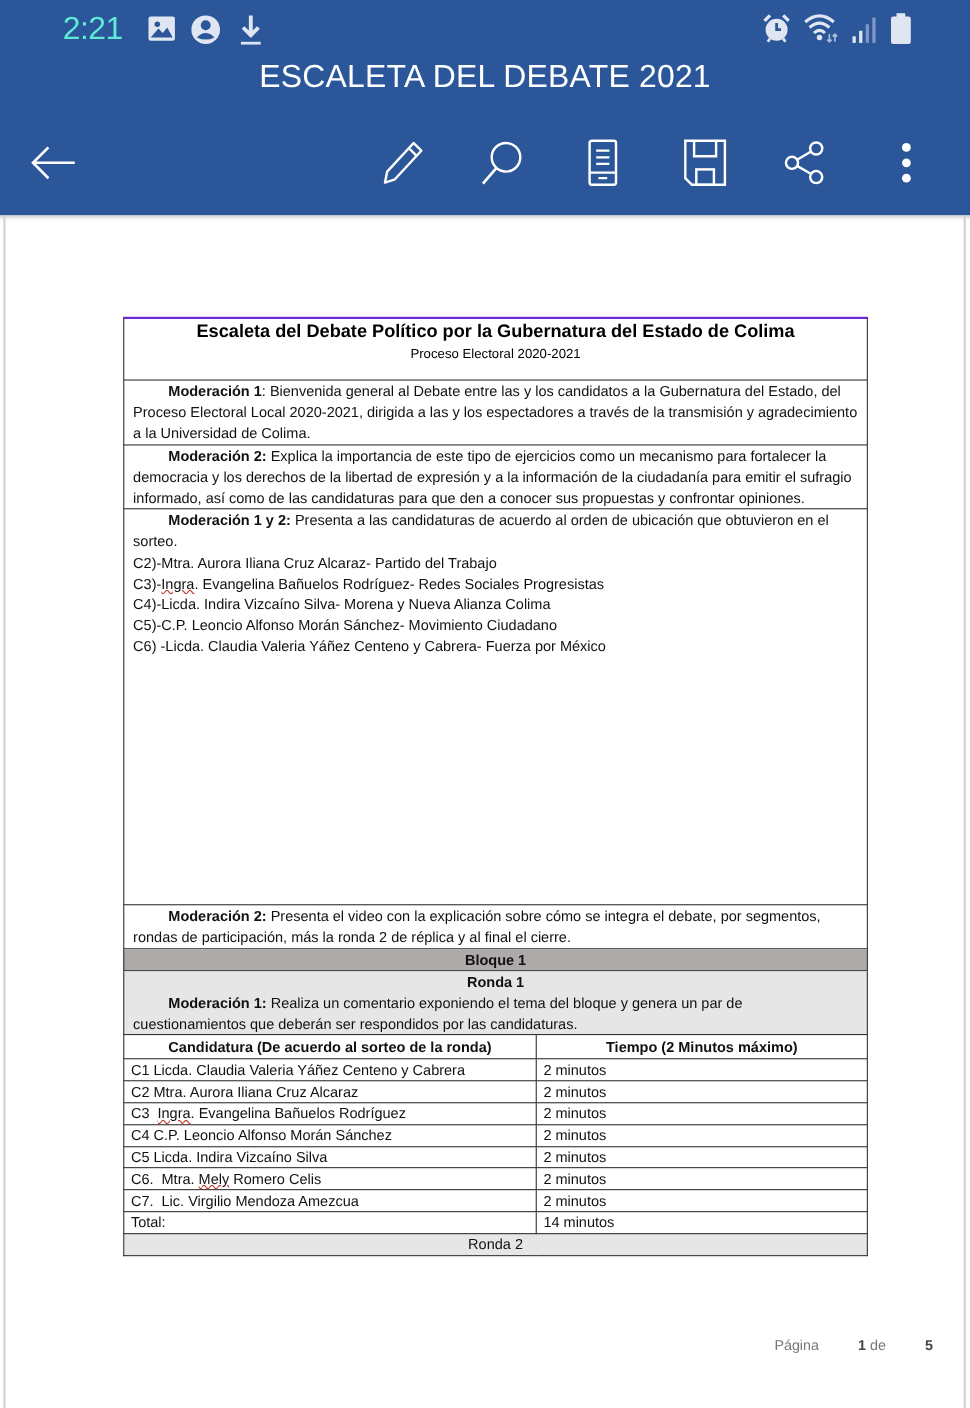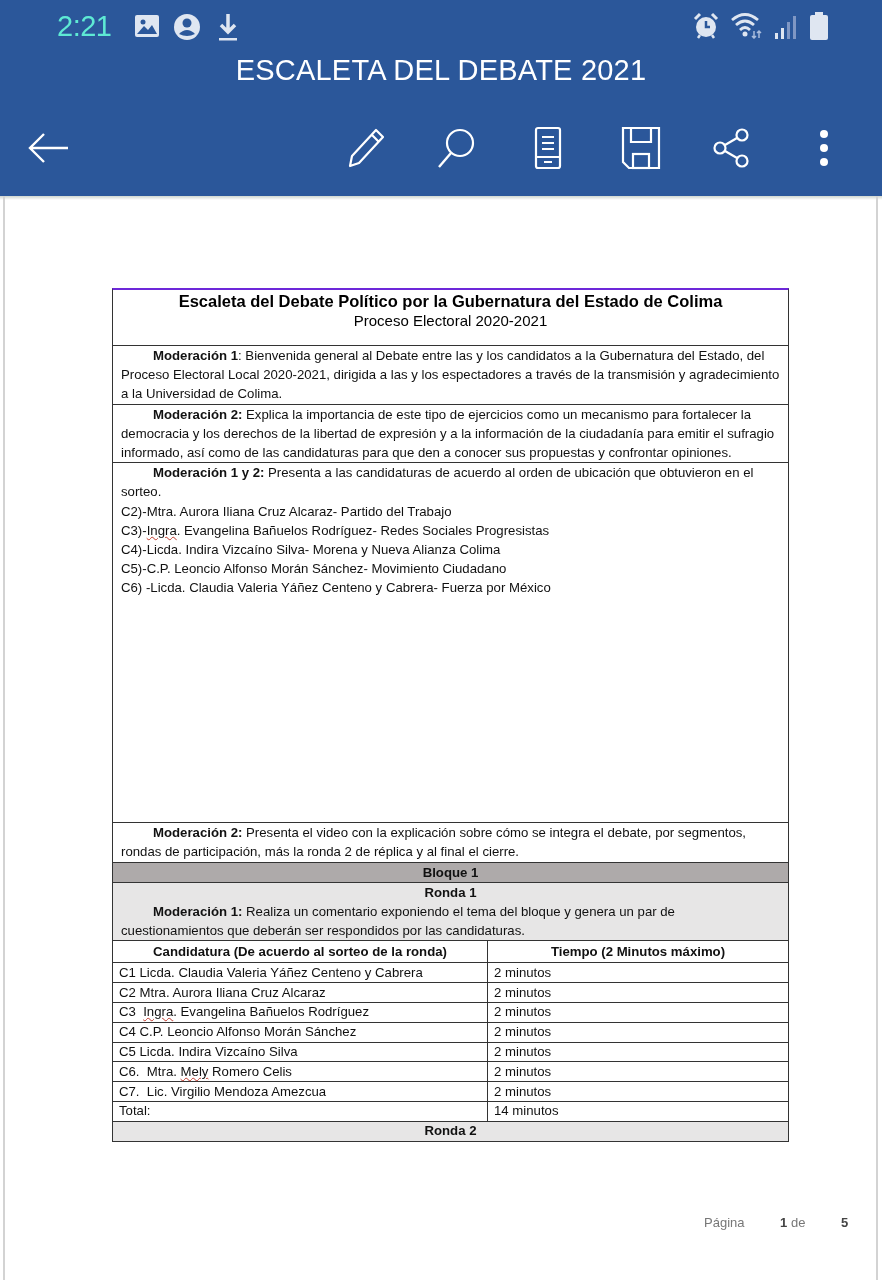--- a/index.html
+++ b/index.html
@@ -37,21 +37,21 @@
     font-family: "Liberation Sans", sans-serif;
     font-size: 13.2px; color: #111; line-height: 19.2px;
   }
   .cell {
     border: 1px solid #333; border-top: none;
     padding: 0 8px; box-sizing: border-box;
   }
   .cell.first { border-top: 2px solid #6d28d9; }
   .hdr { height: 58px; text-align: center; padding-top: 1px; }
   .hdr .h1 { font-weight: bold; font-size: 16.5px; line-height: 20px; color: #000; }
-  .hdr .h2 { font-size: 15px; line-height: 20px; color: #000; }
+  .hdr .h2 { font-size: 12px; line-height: 20px; color: #000; }
   b { font-weight: bold; margin-left: 32px; }
   .squig { text-decoration: underline wavy #c0392b; text-decoration-thickness: 1px; }
   .shade-dark { background: #aeaaaa; text-align: center; font-weight: bold; }
   .shade-light { background: #e7e6e6; }
   .center { text-align: center; }
   table.sched { border-collapse: collapse; width: 677px; }
   table.sched td {
     border: 1px solid #333; padding: 0 6px; height: 18.8px; line-height: 18px;
     font-size: 13.2px; vertical-align: middle;
   }
@@ -246,21 +246,21 @@
     </tr>
     <tr>
       <td class="c1"><span style="white-space:pre;">C7.  Lic. Virgilio Mendoza Amezcua</span></td>
       <td>2 minutos</td>
     </tr>
     <tr>
       <td class="c1">Total:</td>
       <td>14 minutos</td>
     </tr>
     <tr>
-      <td colspan="2" class="shade-light center" style="font-weight:bold;">Ronda 2</td>
+      <td colspan="2" class="shade-light center" style="font-weight:normal;">Ronda 2</td>
     </tr>
   </tbody>
     </table>
 </div>
 
 <div class="footer">
   <span>Página </span><b>1</b><span> de </span><b>5</b>
 </div>
 
 </body></html>

